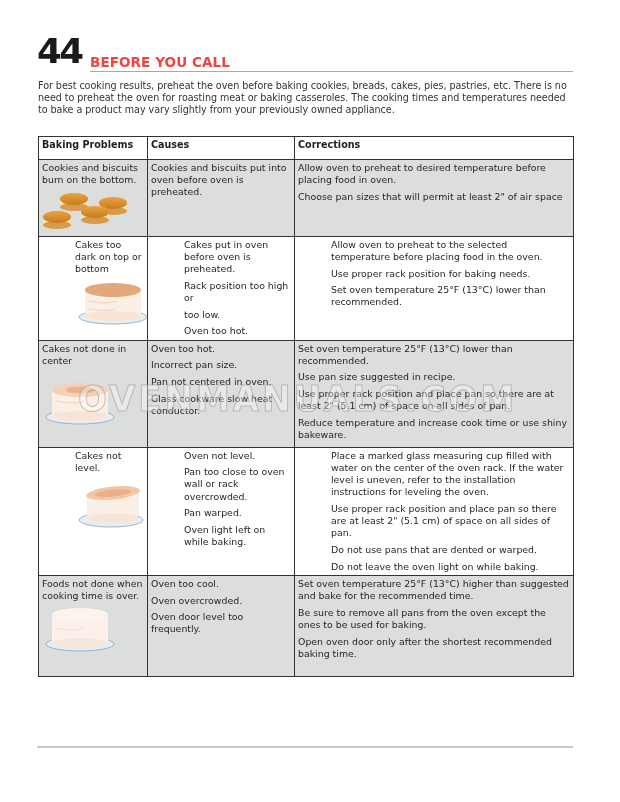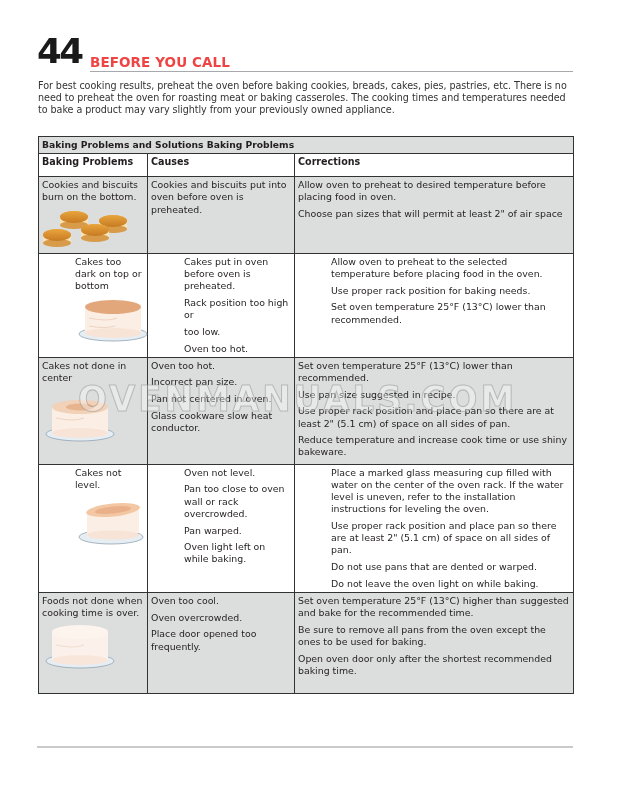--- a/index.html
+++ b/index.html
@@ -29,23 +29,20 @@
 
 <p class="intro" style="margin:0;">For best cooking results, preheat the oven before baking cookies, breads, cakes, pies, pastries, etc. There is no need to preheat the oven for roasting meat or baking casseroles. The cooking times and temperatures needed to bake a product may vary slightly from your previously owned appliance.</p>
 
 <table class="bp">
   <colgroup>
     <col style="width:109px">
     <col style="width:147px">
     <col style="width:279px">
   </colgroup>
   <tbody>
-      <tr class="title-row">
-    <th colspan="3">Baking Problems and Solutions Baking Problems</th>
-  </tr>
   <tr class="hdr-row">
     <th>Baking Problems</th>
     <th>Causes</th>
     <th>Corrections</th>
   </tr>
 
   <tr class="shade" style="height:66px">
     <td>
       <div>Cookies and biscuits burn on the bottom.</div>
       <div class="icon-wrap" style="margin-top:2px;margin-left:0">
@@ -183,21 +180,21 @@
           <rect x="8" y="9" width="56" height="28" fill="#fcf1ea"></rect>
           <ellipse cx="36" cy="37" rx="28" ry="5" fill="#f8e6db"></ellipse>
           <ellipse cx="36" cy="9" rx="28" ry="7" fill="#fdf4ee"></ellipse>
           <path d="M12 22 Q30 26 40 22" stroke="#ecd6c8" fill="none" stroke-width="0.8"></path>
         </svg>
       </div>
     </td>
     <td>
       <div class="p">Oven too cool.</div>
       <div class="p">Oven overcrowded.</div>
-      <div class="p">Place door opened too frequently.</div>
+      <div class="p">Oven door level too frequently.</div>
     </td>
     <td>
       <div class="p">Set oven temperature 25°F (13°C) higher than suggested and bake for the recommended time.</div>
       <div class="p">Be sure to remove all pans from the oven except the ones to be used for baking.</div>
       <div class="p">Open oven door only after the shortest recommended baking time.</div>
     </td>
   </tr>
 </tbody>
   </table>
 

